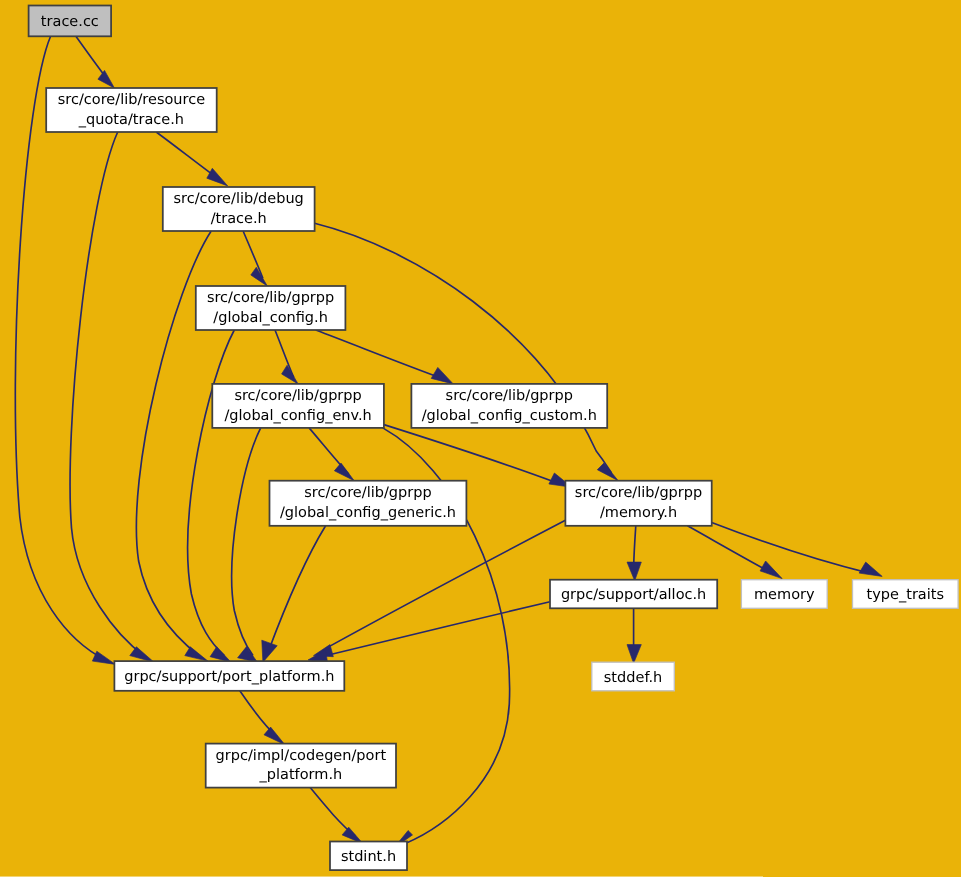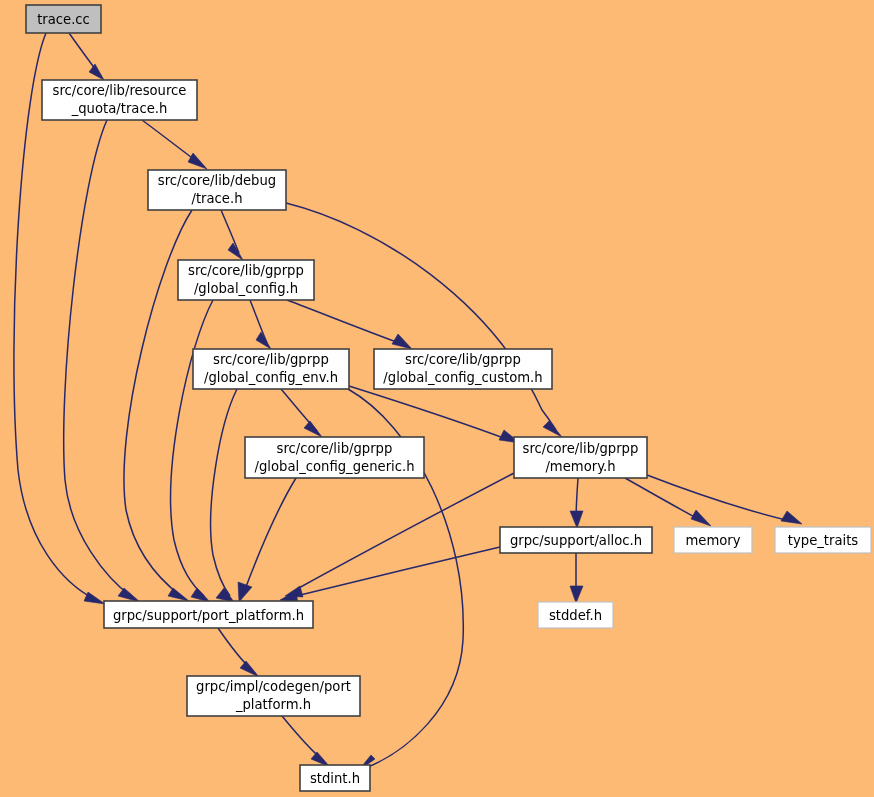--- a/index.html
+++ b/index.html
@@ -4,21 +4,21 @@
 <style>
   html, body {
     margin: 0;
     padding: 0;
     background: #ffffff;
   }
   #graph-root {
     position: relative;
     width: 874px;
     height: 797px;
-    background: #fdba74;
+    background: #eab308;
     font-family: "DejaVu Sans", "Liberation Sans", sans-serif;
   }
   svg#dep-graph {
     display: block;
     width: 874px;
     height: 797px;
   }
   .node-box {
     fill: #ffffff;
     stroke: #404040;

